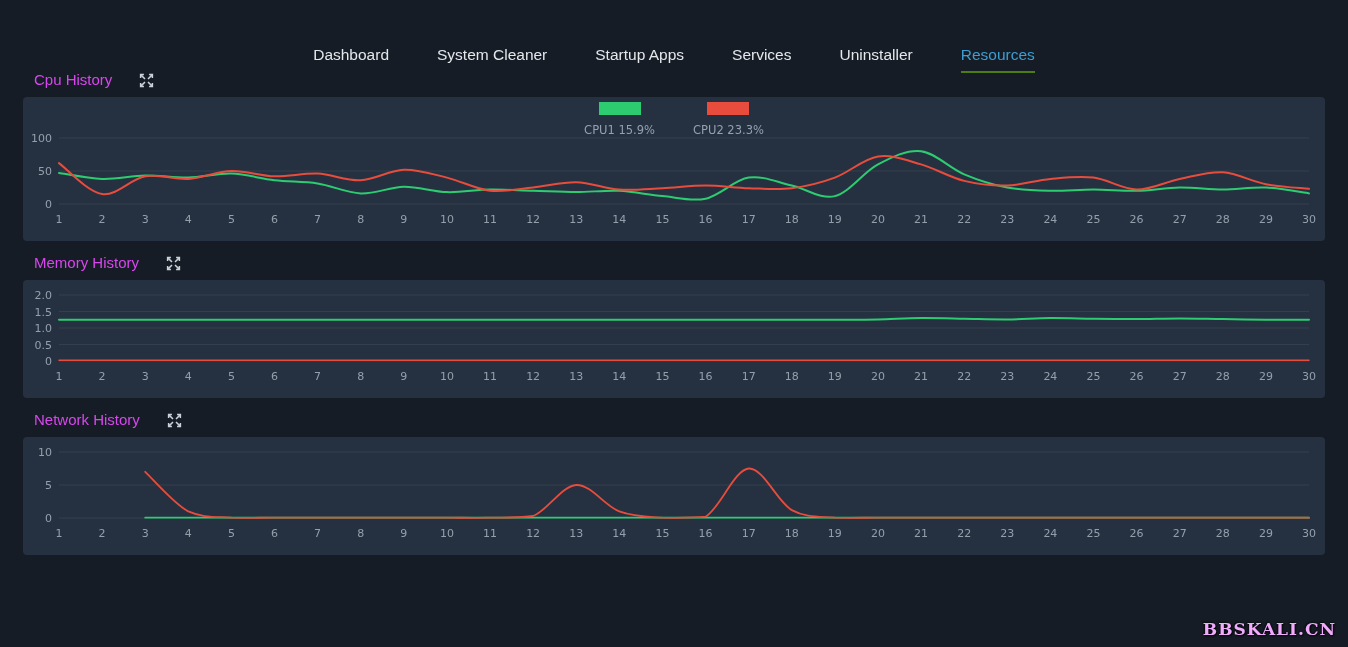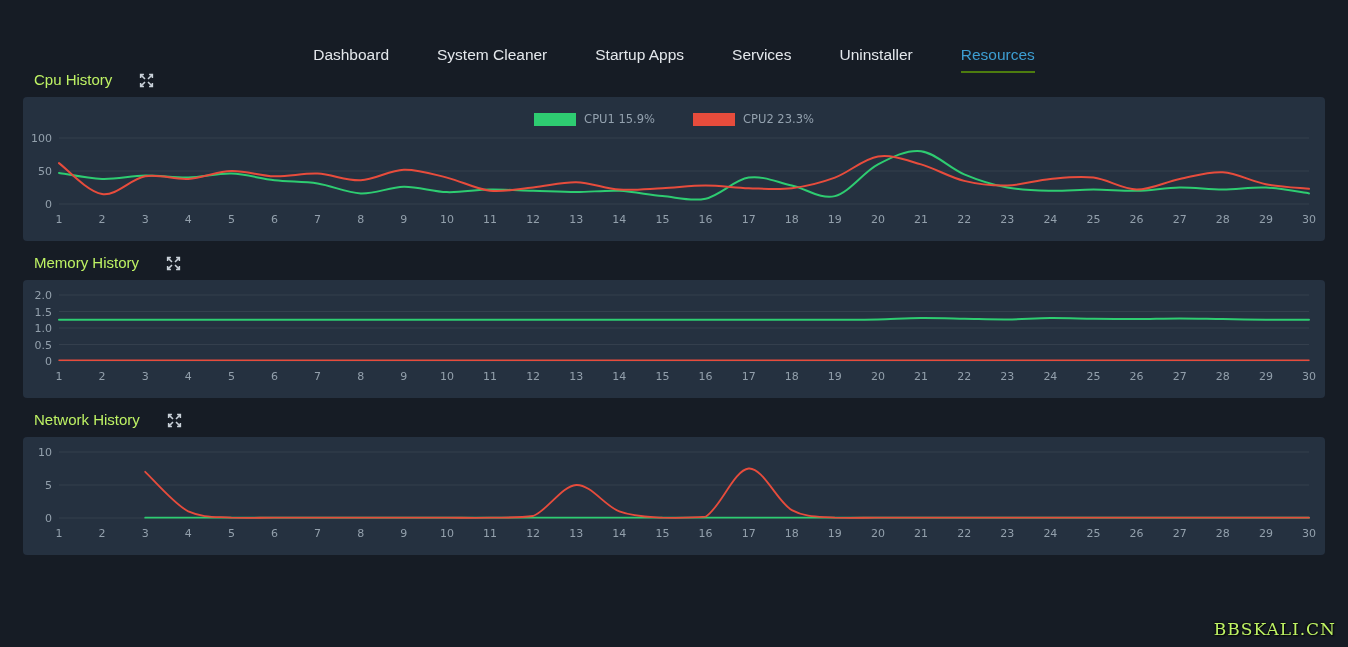--- a/index.html
+++ b/index.html
@@ -15,37 +15,37 @@
     gap:48px; padding-top:22px; height:58px;
   }
   nav a {
     color:#e4e8ec; font-size:15.5px; text-decoration:none;
     padding-bottom:7px; cursor:pointer; white-space:nowrap;margin-top:24px;
   }
   nav a.active { color:#3d9ed2; border-bottom:2px solid #4d7c0f; }
   .section { margin:0 23px; }
   .section-header {
     display:flex; align-items:center; gap:27px;
-    padding:13px 11px 9px; color:#bef264; font-size:15px;
+    padding:13px 11px 9px; color:#d946ef; font-size:15px;
   }
   .expand-icon { display:inline-flex; cursor:pointer; margin-top:2px; }
   .panel {
     background:#253140; border-radius:4px;
     padding:9px 0 5px;
   }
   .legend { display:flex; justify-content:center; align-items:center; gap:38px; height:26px; }
-  .legend-item { display:flex; align-items:center; gap:8px; }
+  .legend-item { display:flex; align-items:center; gap:8px;flex-direction:column; }
   .swatch { width:42px; height:13px; display:inline-block; }
   .legend-label { color:#93a1ae; font-size:11.5px; font-family:"DejaVu Sans", sans-serif; }
   svg.chart { display:block; width:100%; height:104px; }
   svg .tick { fill:#93a0ac; font-size:11px; font-family:"DejaVu Sans", sans-serif; }
   .watermark {
     position:absolute; right:12px; bottom:8px;
-    color:#bef264; font-family:"DejaVu Serif", serif;
-    font-weight:normal; font-size:17px; letter-spacing:1px;
+    color:#f0abfc; font-family:"DejaVu Serif", serif;
+    font-weight:bold; font-size:17px; letter-spacing:1px;
     text-shadow:1px 1px 2px #000, -1px -1px 2px rgba(0,0,0,.6);
   }
 </style>
 </head>
 <body>
 
 <nav>
   <a>Dashboard</a>
   <a>System Cleaner</a>
   <a>Startup Apps</a>

